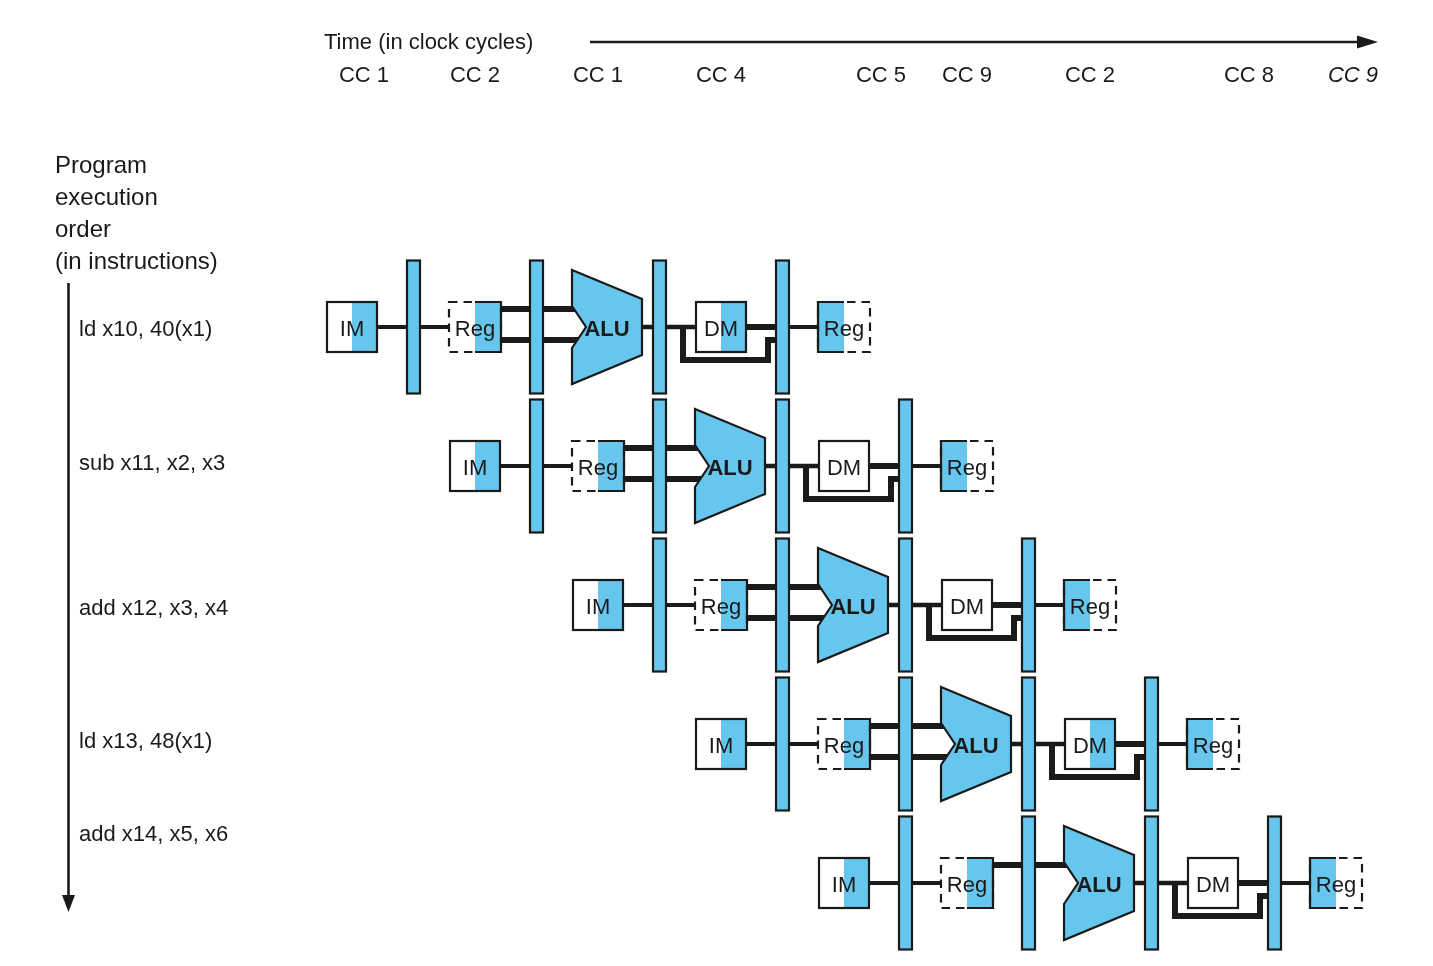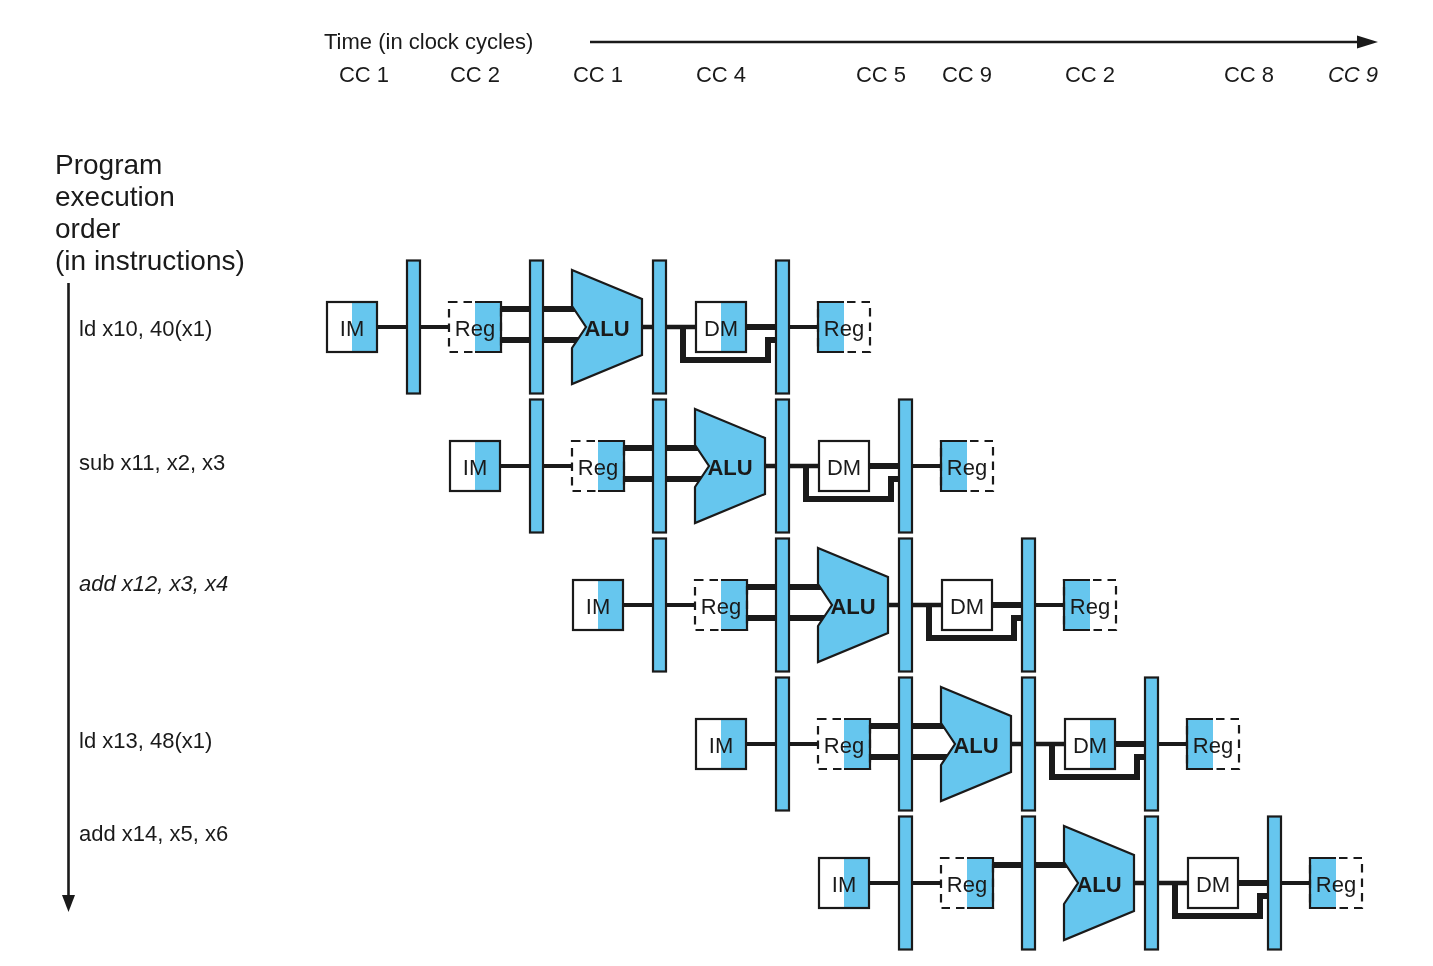--- a/index.html
+++ b/index.html
@@ -4,21 +4,21 @@
 <style>
   html,body{margin:0;padding:0;background:#ffffff;}
   #figure-root{
     position:relative;width:1433px;height:966px;background:#ffffff;overflow:hidden;
     font-family:"Liberation Sans",sans-serif;color:#1A1A1A;
   }
   #figure-root .txt{position:absolute;white-space:nowrap;font-size:22px;line-height:26px;}
   #diagram-svg{position:absolute;left:0;top:0;}
   #diagram-svg text{font-family:"Liberation Sans",sans-serif;fill:#1A1A1A;font-size:22px;}
   .cc-label{transform:translateX(-50%);}
-  #program-order-label div{line-height:32px;font-size:28px;}
+  #program-order-label div{line-height:32px;font-size:24px;}
   .instr-label{font-size:22px;line-height:32px;}
 </style>
 </head>
 <body>
 
 <div id="figure-root">
 
   <svg id="diagram-svg" width="1433" height="966" viewBox="0 0 1433 966">
 
     <line x1="590" y1="42" x2="1360" y2="42" stroke="#1A1A1A" stroke-width="2.6"></line>
@@ -206,17 +206,17 @@
 
   <div id="program-order-label" class="txt" style="left:55px;top:149px;">
     <div>Program</div>
     <div>execution</div>
     <div>order</div>
     <div>(in instructions)</div>
   </div>
 
   <div class="txt instr-label" style="left:79px;top:316px;">ld x10, 40(x1)</div>
   <div class="txt instr-label" style="left:79px;top:450px;">sub x11, x2, x3</div>
-  <div class="txt instr-label" style="left:79px;top:571px;font-style:italic;">add x12, x3, x4</div>
+  <div class="txt instr-label" style="left:79px;top:595px;">add x12, x3, x4</div>
   <div class="txt instr-label" style="left:79px;top:728px;">ld x13, 48(x1)</div>
   <div class="txt instr-label" style="left:79px;top:821px;">add x14, x5, x6</div>
 
 </div>
 
 </body></html>

